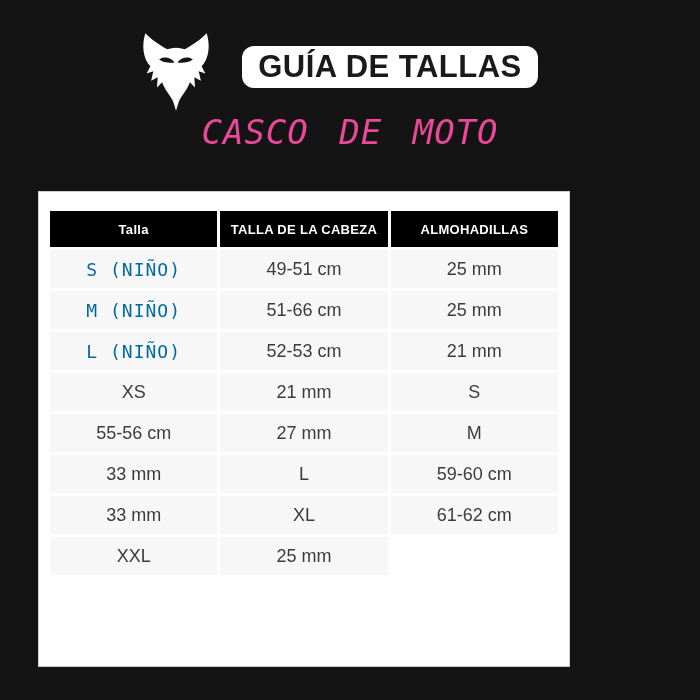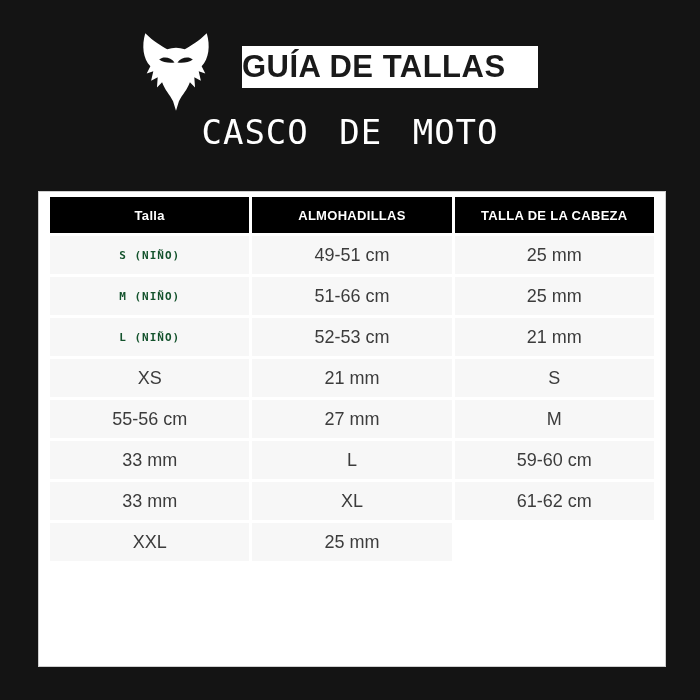--- a/index.html
+++ b/index.html
@@ -10,36 +10,36 @@
     font-family:"Liberation Sans", sans-serif;
   }
   .logo {
     position:absolute; left:139px; top:31px;
     width:74px; height:82px;
   }
   .badge {
     position:absolute; left:242px; top:46px;
     width:296px; height:42px;
     background:#ffffff; color:#1a1a1a;
-    display:flex; align-items:center; justify-content:flex-start;
-    font-weight:bold; font-size:31px; letter-spacing:0.5px;
+    display:flex; align-items:center; justify-content:center;
+    font-weight:bold; font-size:31px; letter-spacing:0.5px;border-radius:12px;
   }
   .subtitle {
     position:absolute; left:0; top:112px; width:700px;
-    text-align:center; color:#ffffff;
+    text-align:center; color:#ec4899;
     font-family:"DejaVu Sans Mono", monospace;
     font-size:34px; font-weight:normal;
-    letter-spacing:1px; word-spacing:9px;
+    letter-spacing:1px; word-spacing:9px;font-style:italic;
   }
   .card {
     position:absolute; left:38px; top:191px;
-    width:628px; height:476px;
+    width:532px; height:476px;
     background:#ffffff;
     border:1px solid #cfcfcf;
-    padding:5px 11px;
+    padding:19px 11px;
   }
   .size-table {
     display:grid;
     grid-template-columns:1fr 1fr 1fr;
     gap:3px;
     background:#ffffff;
   }
   .hcell {
     background:#000000; color:#ffffff;
     height:36px;
@@ -47,22 +47,22 @@
     font-size:13px; font-weight:bold; letter-spacing:0.3px;
   }
   .cell {
     background:#f7f7f7; color:#3c3c3c;
     height:38px;
     display:flex; align-items:center; justify-content:center;
     font-size:18px;
   }
   .cell.child {
     font-family:"DejaVu Sans Mono", monospace;
-    font-weight:bold; font-size:11px; letter-spacing:1px;
-    color:#14532d;
+    font-weight:normal; font-size:18px; letter-spacing:1px;
+    color:#0369a1;
   }
 </style>
 </head>
 <body>
 
 <svg class="logo" viewBox="0 0 100 112" xmlns="http://www.w3.org/2000/svg" aria-hidden="true">
   <path fill="#ffffff" d="
     M8,3
     C19,14 30,20 38,25
     C46,22 54,22 62,25
@@ -86,22 +86,22 @@
 <div class="badge">
   <span>GUÍA DE TALLAS</span>
 </div>
 
 <div class="subtitle">CASCO DE MOTO</div>
 
 <div class="card">
   <div class="size-table">
 
     <div class="hcell">Talla</div>
+    <div class="hcell">TALLA DE LA CABEZA</div>
     <div class="hcell">ALMOHADILLAS</div>
-    <div class="hcell">TALLA DE LA CABEZA</div>
 
     <div class="cell child">S (NIÑO)</div>
     <div class="cell">49-51 cm</div>
     <div class="cell">25 mm</div>
 
     <div class="cell child">M (NIÑO)</div>
     <div class="cell">51-66 cm</div>
     <div class="cell">25 mm</div>
 
     <div class="cell child">L (NIÑO)</div>

